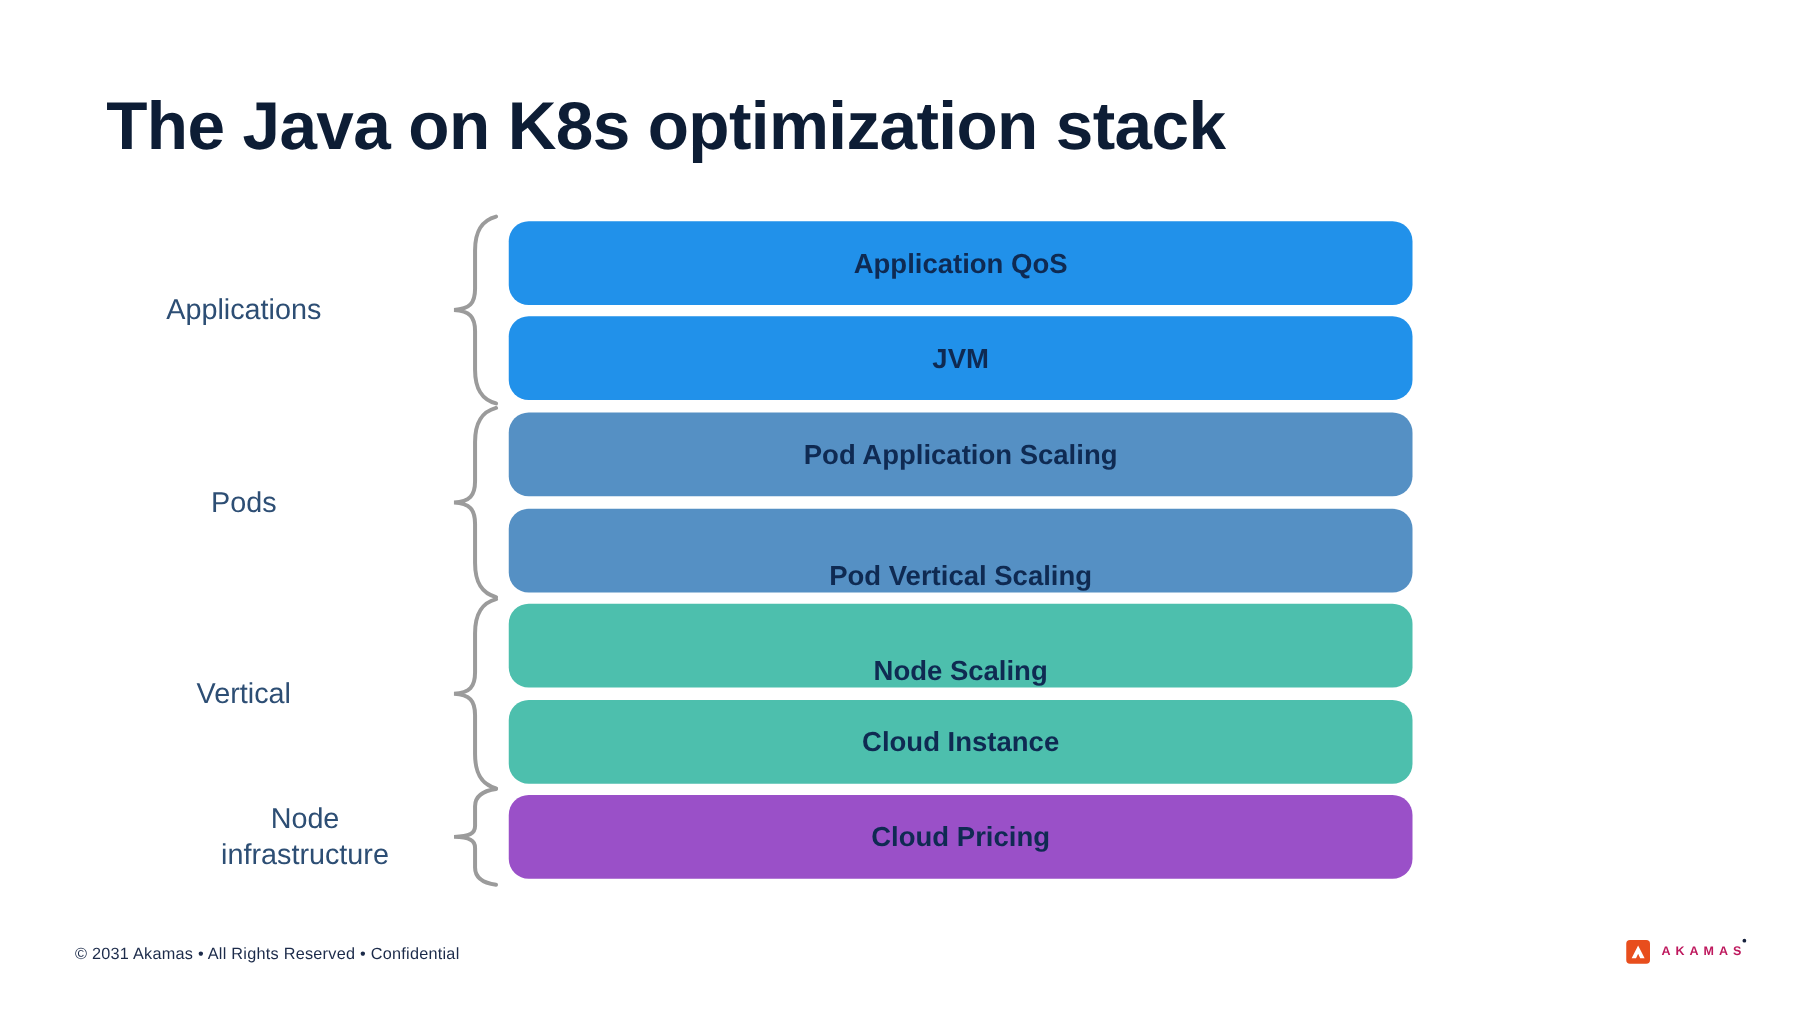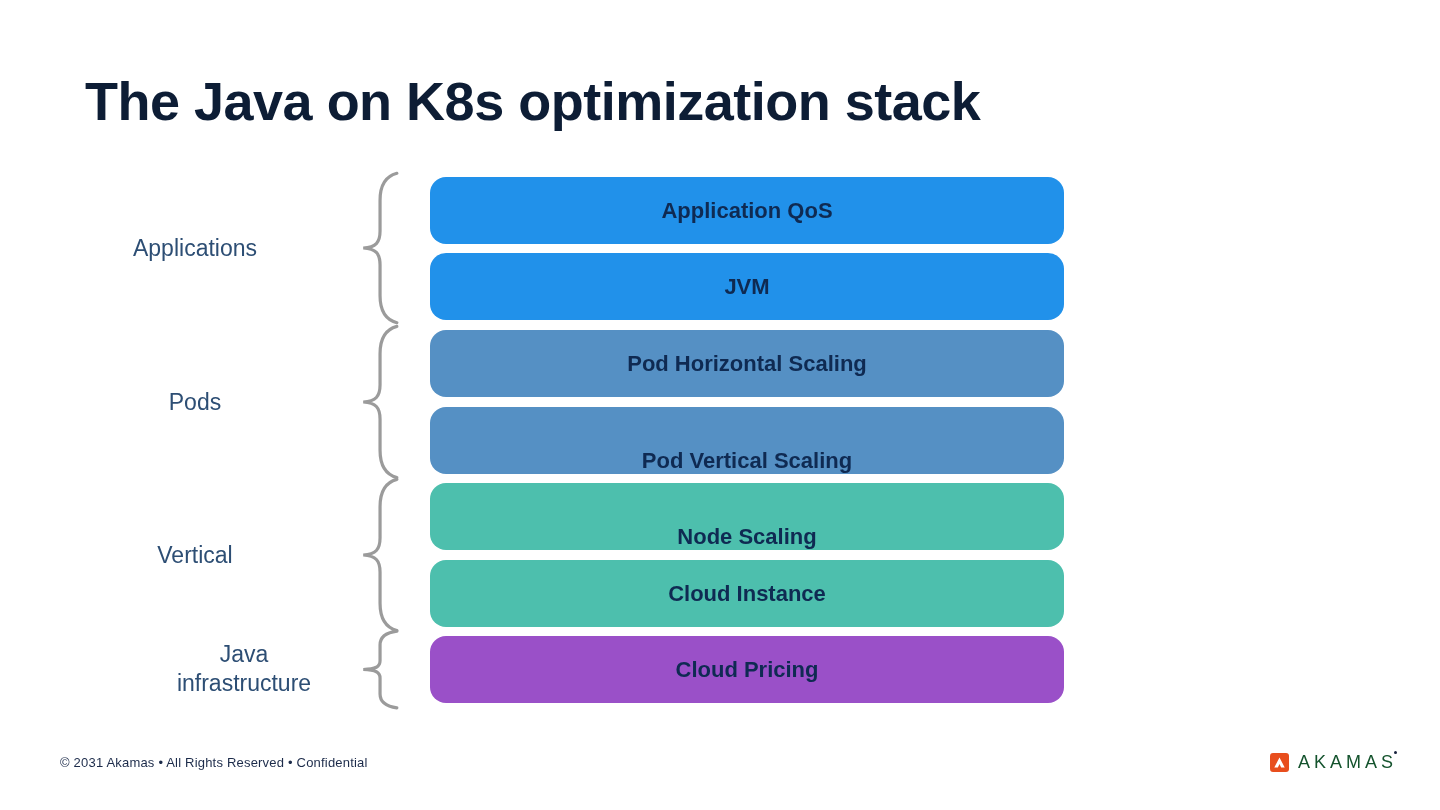--- a/index.html
+++ b/index.html
@@ -49,27 +49,26 @@
   }
   .brace path {
     fill: none;
     stroke: #9b9b9b;
     stroke-width: 3.2;
     stroke-linecap: round;
   }
   .bar {
     position: absolute;
     left: 407px;
-    width: 634px;
+    width: 723px;
     height: 67px;
     border-radius: 16px;
     display: flex;
     align-items: center;
     justify-content: center;
-    margin-left: 23px;
   }
   .bar span {
     font-size: 22px;
     font-weight: 700;
     color: #0f2a52;
   }
   .footer {
     position: absolute;
     left: 60px;
     top: 755px;
@@ -88,24 +87,24 @@
   .logo-mark {
     width: 19px;
     height: 19px;
     border-radius: 3px;
     background: #e84e1d;
     display: inline-flex;
     align-items: center;
     justify-content: center;
   }
   .logo-text {
-    font-size: 18px;
-    font-weight: 400;
+    font-size: 10px;
+    font-weight: 700;
     letter-spacing: 4px;
-    color: #14532d;
+    color: #be185d;
     position: relative;
     top: 0px;
   }
   .logo-dot {
     position: absolute;
     width: 3px;
     height: 3px;
     border-radius: 50%;
     background: #16213c;
     right: 43px;
@@ -115,21 +114,21 @@
 </head>
 <body>
 
 <div class="slide">
 
   <h1 class="title">The Java on K8s optimization stack</h1>
 
   <div class="group-label" style="top:248px">Applications</div>
   <div class="group-label" style="top:402px">Pods</div>
   <div class="group-label" style="top:555px">Vertical</div>
-  <div class="group-label narrow" style="top:669px">Java infrastructure</div>
+  <div class="group-label narrow" style="top:669px">Node infrastructure</div>
 
   <svg class="brace" style="top:171px;height:154px" viewBox="0 0 40 100" preserveAspectRatio="none">
     <path vector-effect="non-scaling-stroke" d="M37 1.5 C26 3.5 21 9 21 19 L21 39 C21 46.5 17 49.5 5 50 C17 50.5 21 53.5 21 61 L21 81 C21 91 26 96.5 37 98.5"></path>
   </svg>
   <svg class="brace" style="top:324px;height:156px" viewBox="0 0 40 100" preserveAspectRatio="none">
     <path vector-effect="non-scaling-stroke" d="M37 1.5 C26 3.5 21 9 21 19 L21 39 C21 46.5 17 49.5 5 50 C17 50.5 21 53.5 21 61 L21 81 C21 91 26 96.5 37 98.5"></path>
   </svg>
   <svg class="brace" style="top:477px;height:156px" viewBox="0 0 40 100" preserveAspectRatio="none">
     <path vector-effect="non-scaling-stroke" d="M37 1.5 C26 3.5 21 9 21 19 L21 39 C21 46.5 17 49.5 5 50 C17 50.5 21 53.5 21 61 L21 81 C21 91 26 96.5 37 98.5"></path>
   </svg>
@@ -137,21 +136,21 @@
     <path vector-effect="non-scaling-stroke" d="M37 1.5 C26 3.5 21 9 21 19 L21 39 C21 46.5 17 49.5 5 50 C17 50.5 21 53.5 21 61 L21 81 C21 91 26 96.5 37 98.5"></path>
   </svg>
 
   <div class="bar" style="top: 177px; background-color: rgb(33, 145, 234);">
     <span>Application QoS</span>
   </div>
   <div class="bar" style="top: 253px; background-color: rgb(33, 145, 234);">
     <span>JVM</span>
   </div>
   <div class="bar" style="top: 330px; background-color: rgb(85, 144, 196);">
-    <span>Pod Horizontal Scaling</span>
+    <span>Pod Application Scaling</span>
   </div>
   <div class="bar" style="top: 407px; background-color: rgb(85, 144, 196); align-items: flex-end;">
     <span>Pod Vertical Scaling</span>
   </div>
   <div class="bar" style="top: 483px; background-color: rgb(77, 191, 173); align-items: flex-end;">
     <span>Node Scaling</span>
   </div>
   <div class="bar" style="top: 560px; background-color: rgb(77, 191, 173);">
     <span>Cloud Instance</span>
   </div>

